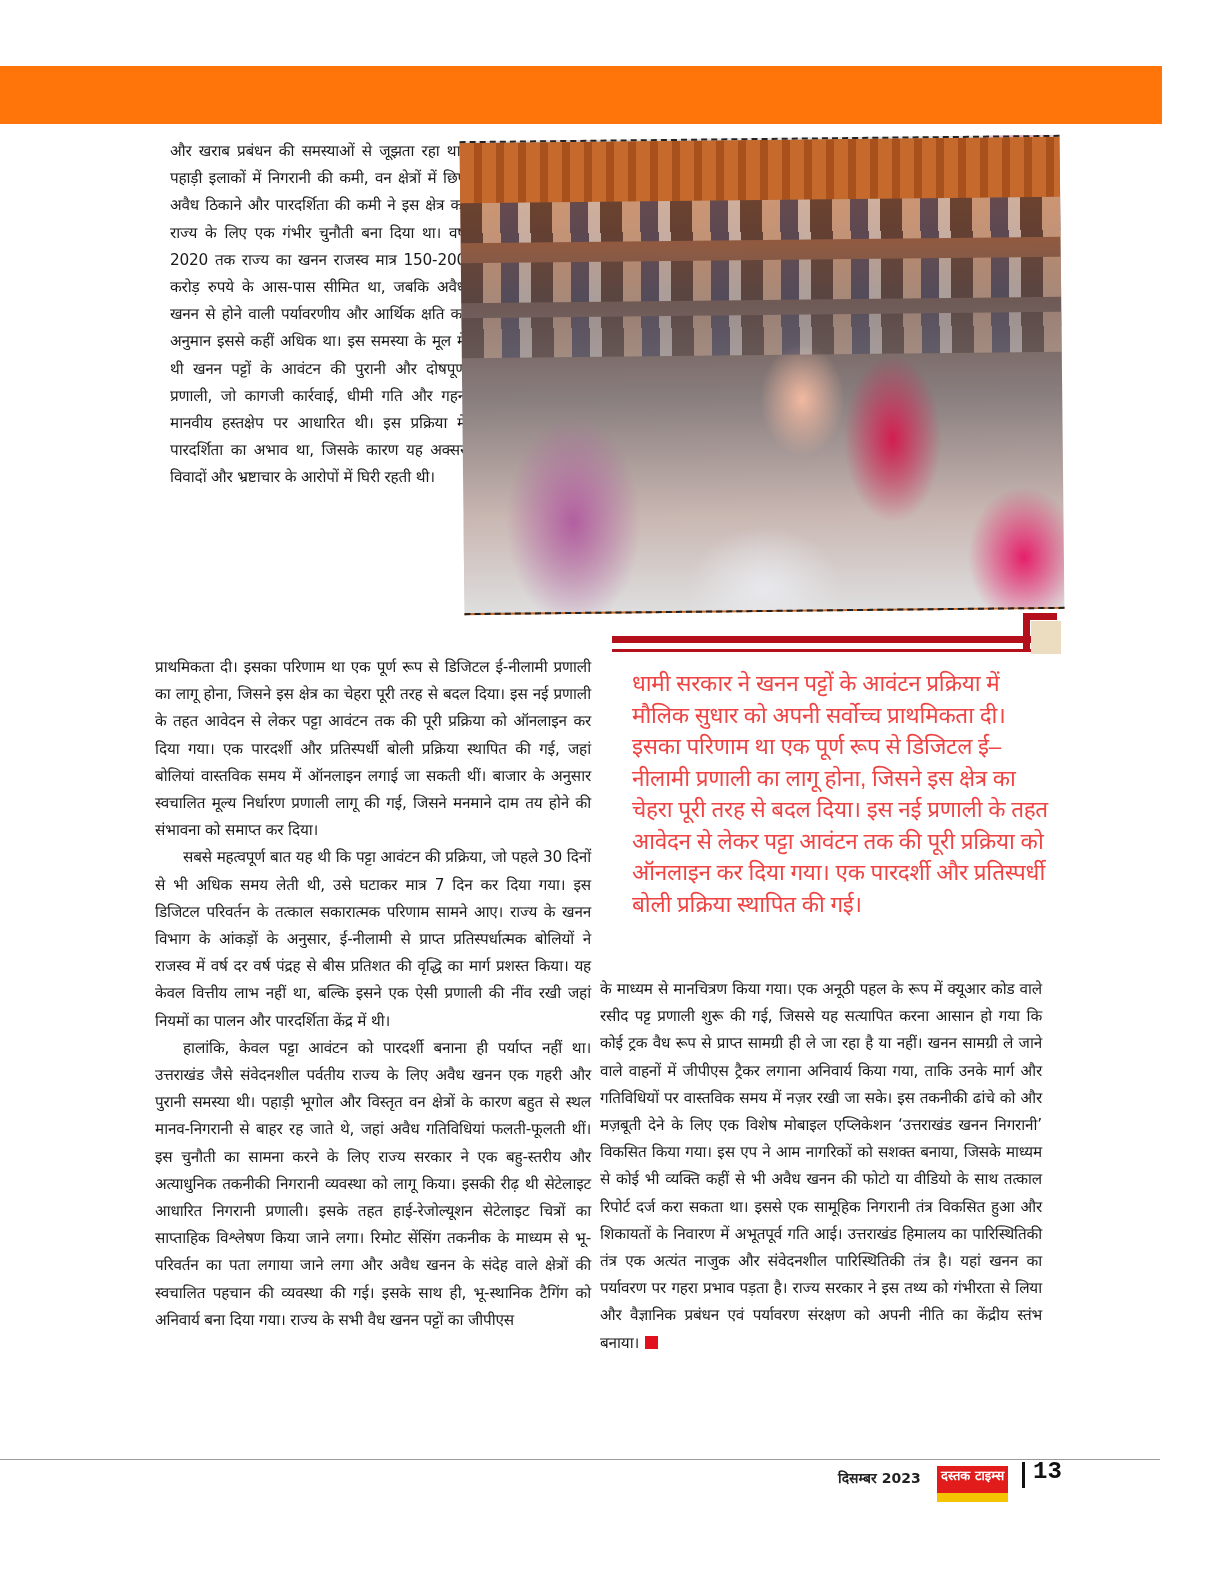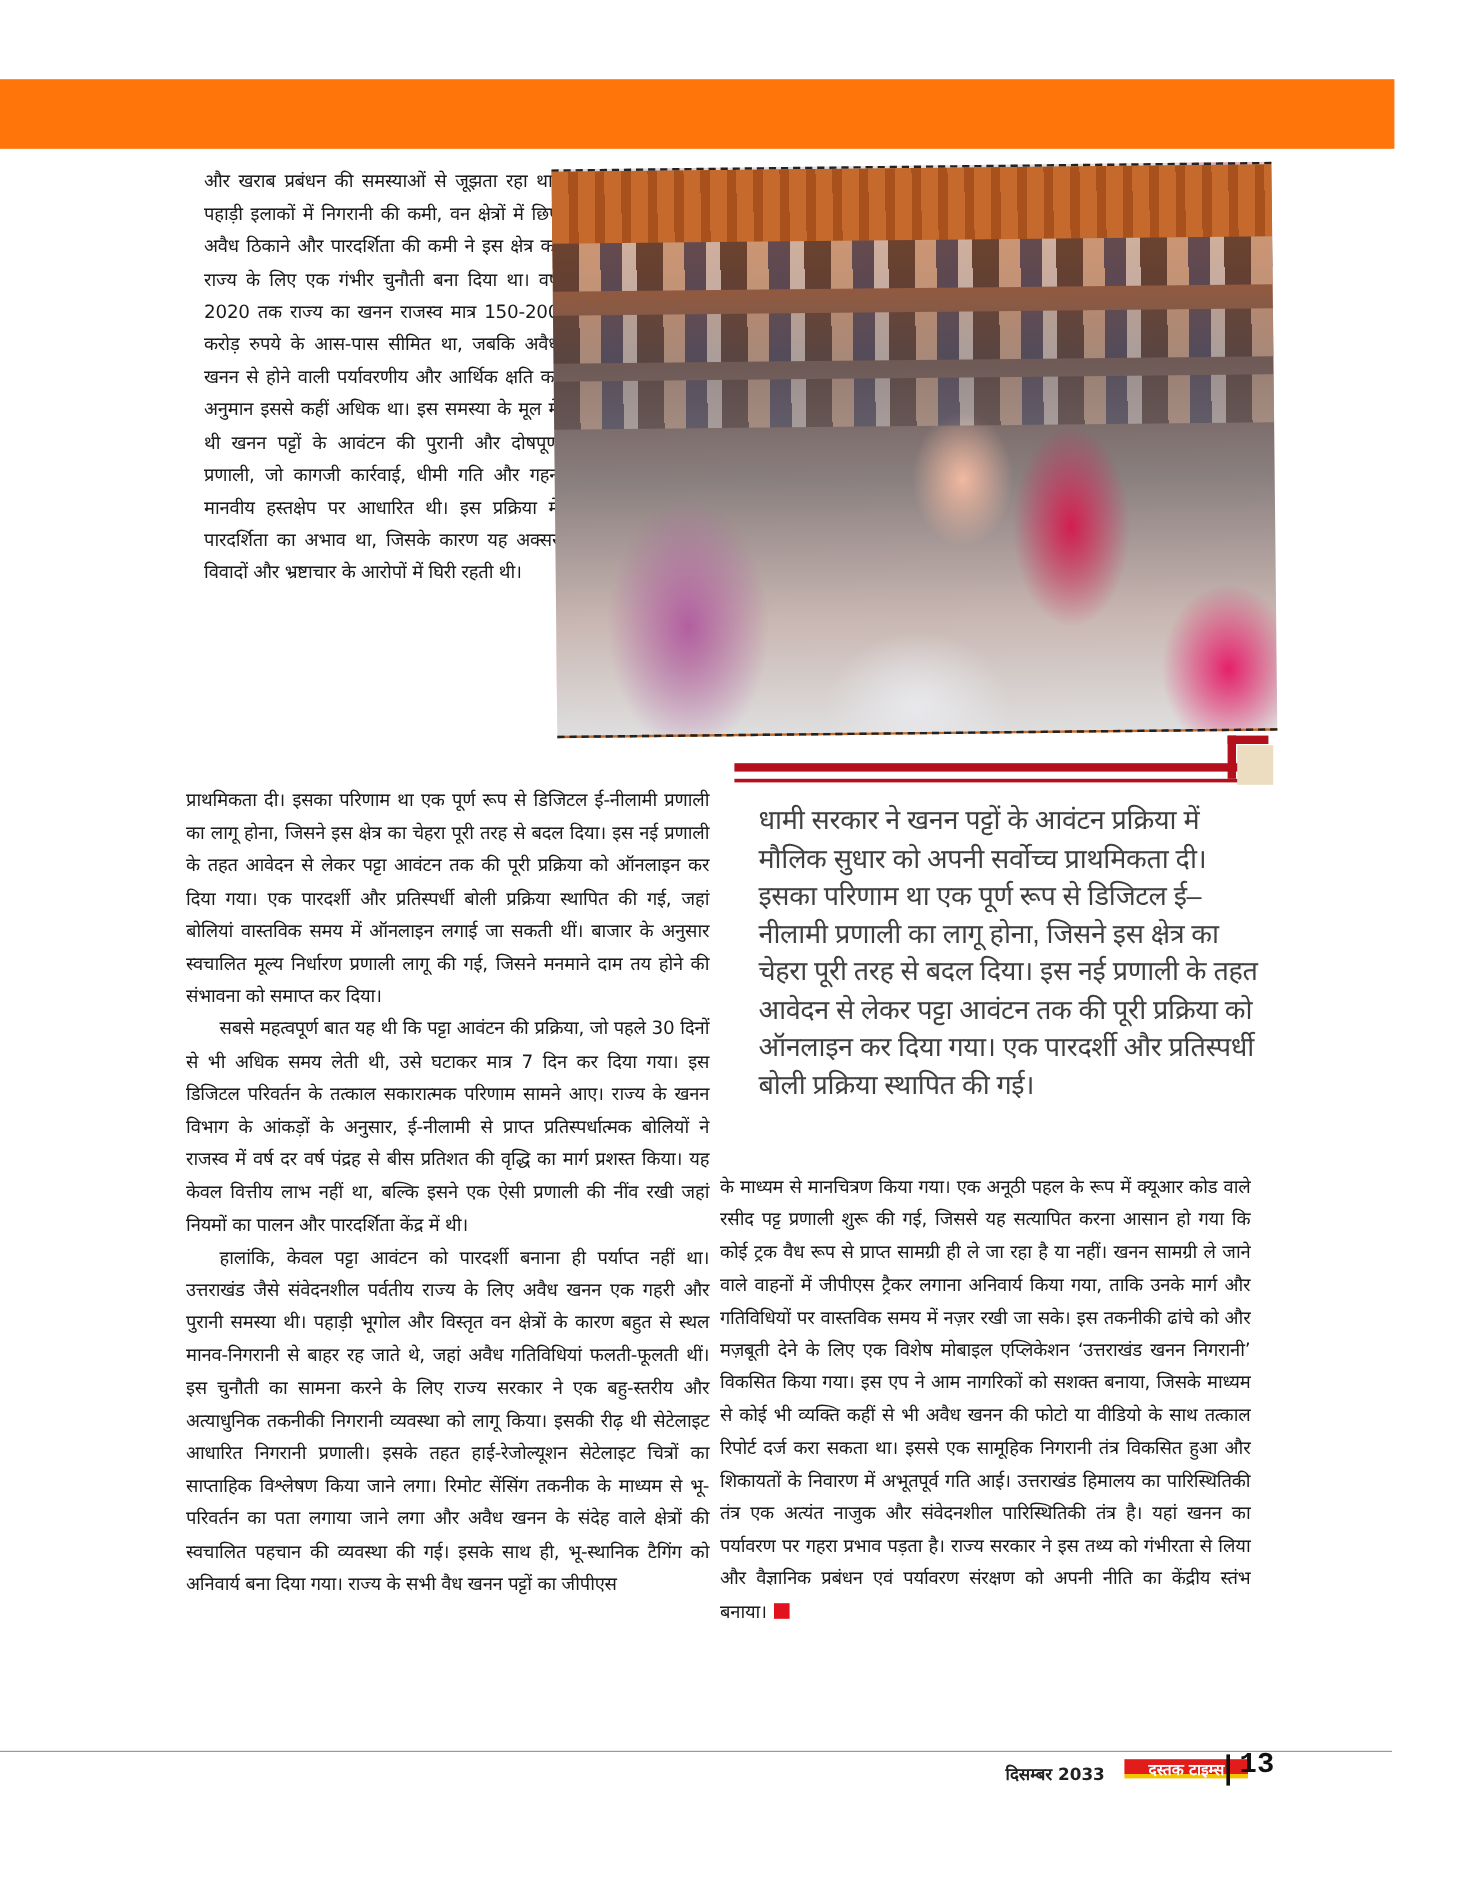--- a/index.html
+++ b/index.html
@@ -27,25 +27,25 @@
   .photo .r1 { top: 60px; } .photo .r2 { top: 120px; opacity: .45; } .photo .r3 { top: 175px; opacity: .35; }
   .photo .curtain { position: absolute; left: 0; top: 0; width: 100%; height: 60px;
            background: repeating-linear-gradient(90deg, #c56a2c 0 14px, #a8511c 14px 22px); }
   .deco { position: absolute; left: 612px; top: 613px; width: 448px; height: 44px; }
   .deco .bar1 { position: absolute; left: 0; top: 23px; width: 420px; height: 7px; background: #b3101c; }
   .deco .bar2 { position: absolute; left: 0; top: 36px; width: 420px; height: 3px; background: #b3101c; }
   .deco .corner-v { position: absolute; left: 411px; top: 0; width: 7px; height: 36px; background: #b3101c; }
   .deco .corner-h { position: absolute; left: 411px; top: 0; width: 34px; height: 7px; background: #b3101c; }
   .deco .box { position: absolute; left: 419px; top: 8px; width: 30px; height: 33px; background: #ecdcc0; }
   .pullquote { position: absolute; left: 632px; top: 668px; width: 420px; font-family: "Liberation Sans", "DejaVu Sans", sans-serif;
-           font-size: 22.5px; line-height: 31.5px; color: #404040; letter-spacing: -0.3px; }
+           font-size: 22.5px; line-height: 31.5px; color: #ef4444; letter-spacing: -0.3px; }
   .end-mark { display: inline-block; width: 13px; height: 13px; background: #e1121e; margin-left: 6px; vertical-align: -1px; }
   .footer-rule { position: absolute; left: 0; top: 1459px; width: 1160px; height: 1px; background: #9a9a9a; }
   .footer-date { position: absolute; left: 838px; top: 1468px; font-size: 14px; font-weight: bold; color: #222; }
-  .footer-logo { position: absolute; left: 937px; top: 1466px; padding: 0 20px; height: 16px; line-height: 20px; font-size: 13px; font-weight: bold;
+  .footer-logo { position: absolute; left: 937px; top: 1466px; padding: 0 4px; height: 36px; line-height: 20px; font-size: 13px; font-weight: bold;
            color: #ffffff; background: linear-gradient(180deg, #e21b1b 0%, #e21b1b 75%, #f5c400 75%, #f5c400 100%); }
   .footer-sep { position: absolute; left: 1022px; top: 1462px; width: 3px; height: 26px; background: #111; }
   .footer-page { position: absolute; left: 1033px; top: 1458px; font-size: 24px; font-weight: bold; color: #111; font-family: Liberation Mono, monospace; }
 </style>
 </head>
 <body>
 
 <div class="top-band"></div>
 
 <div class="col col-left-narrow">
@@ -73,16 +73,16 @@
   <p>प्राथमिकता दी। इसका परिणाम था एक पूर्ण रूप से डिजिटल ई-नीलामी प्रणाली का लागू होना, जिसने इस क्षेत्र का चेहरा पूरी तरह से बदल दिया। इस नई प्रणाली के तहत आवेदन से लेकर पट्टा आवंटन तक की पूरी प्रक्रिया को ऑनलाइन कर दिया गया। एक पारदर्शी और प्रतिस्पर्धी बोली प्रक्रिया स्थापित की गई, जहां बोलियां वास्तविक समय में ऑनलाइन लगाई जा सकती थीं। बाजार के अनुसार स्वचालित मूल्य निर्धारण प्रणाली लागू की गई, जिसने मनमाने दाम तय होने की संभावना को समाप्त कर दिया।</p>
   <p class="indent">सबसे महत्वपूर्ण बात यह थी कि पट्टा आवंटन की प्रक्रिया, जो पहले 30 दिनों से भी अधिक समय लेती थी, उसे घटाकर मात्र 7 दिन कर दिया गया। इस डिजिटल परिवर्तन के तत्काल सकारात्मक परिणाम सामने आए। राज्य के खनन विभाग के आंकड़ों के अनुसार, ई-नीलामी से प्राप्त प्रतिस्पर्धात्मक बोलियों ने राजस्व में वर्ष दर वर्ष पंद्रह से बीस प्रतिशत की वृद्धि का मार्ग प्रशस्त किया। यह केवल वित्तीय लाभ नहीं था, बल्कि इसने एक ऐसी प्रणाली की नींव रखी जहां नियमों का पालन और पारदर्शिता केंद्र में थी।</p>
   <p class="indent">हालांकि, केवल पट्टा आवंटन को पारदर्शी बनाना ही पर्याप्त नहीं था। उत्तराखंड जैसे संवेदनशील पर्वतीय राज्य के लिए अवैध खनन एक गहरी और पुरानी समस्या थी। पहाड़ी भूगोल और विस्तृत वन क्षेत्रों के कारण बहुत से स्थल मानव-निगरानी से बाहर रह जाते थे, जहां अवैध गतिविधियां फलती-फूलती थीं। इस चुनौती का सामना करने के लिए राज्य सरकार ने एक बहु-स्तरीय और अत्याधुनिक तकनीकी निगरानी व्यवस्था को लागू किया। इसकी रीढ़ थी सेटेलाइट आधारित निगरानी प्रणाली। इसके तहत हाई-रेजोल्यूशन सेटेलाइट चित्रों का साप्ताहिक विश्लेषण किया जाने लगा। रिमोट सेंसिंग तकनीक के माध्यम से भू-परिवर्तन का पता लगाया जाने लगा और अवैध खनन के संदेह वाले क्षेत्रों की स्वचालित पहचान की व्यवस्था की गई। इसके साथ ही, भू-स्थानिक टैगिंग को अनिवार्य बना दिया गया। राज्य के सभी वैध खनन पट्टों का जीपीएस</p>
 </div>
 
 <div class="col col-right">
   <p><span>के माध्यम से मानचित्रण किया गया। एक अनूठी पहल के रूप में क्यूआर कोड वाले रसीद पट्ट प्रणाली शुरू की गई, जिससे यह सत्यापित करना आसान हो गया कि कोई ट्रक वैध रूप से प्राप्त सामग्री ही ले जा रहा है या नहीं। खनन सामग्री ले जाने वाले वाहनों में जीपीएस ट्रैकर लगाना अनिवार्य किया गया, ताकि उनके मार्ग और गतिविधियों पर वास्तविक समय में नज़र रखी जा सके। इस तकनीकी ढांचे को और मज़बूती देने के लिए एक विशेष मोबाइल एप्लिकेशन ‘उत्तराखंड खनन निगरानी’ विकसित किया गया। इस एप ने आम नागरिकों को सशक्त बनाया, जिसके माध्यम से कोई भी व्यक्ति कहीं से भी अवैध खनन की फोटो या वीडियो के साथ तत्काल रिपोर्ट दर्ज करा सकता था। इससे एक सामूहिक निगरानी तंत्र विकसित हुआ और शिकायतों के निवारण में अभूतपूर्व गति आई। उत्तराखंड हिमालय का पारिस्थितिकी तंत्र एक अत्यंत नाजुक और संवेदनशील पारिस्थितिकी तंत्र है। यहां खनन का पर्यावरण पर गहरा प्रभाव पड़ता है। राज्य सरकार ने इस तथ्य को गंभीरता से लिया और वैज्ञानिक प्रबंधन एवं पर्यावरण संरक्षण को अपनी नीति का केंद्रीय स्तंभ बनाया।</span><span class="end-mark"></span></p>
 </div>
 
 <div class="footer-rule"></div>
-<div class="footer-date">दिसम्बर 2033</div>
+<div class="footer-date">दिसम्बर 2023</div>
 <div class="footer-logo">दस्तक टाइम्स</div>
 <div class="footer-sep"></div>
 <div class="footer-page">13</div>
 
 </body></html>

